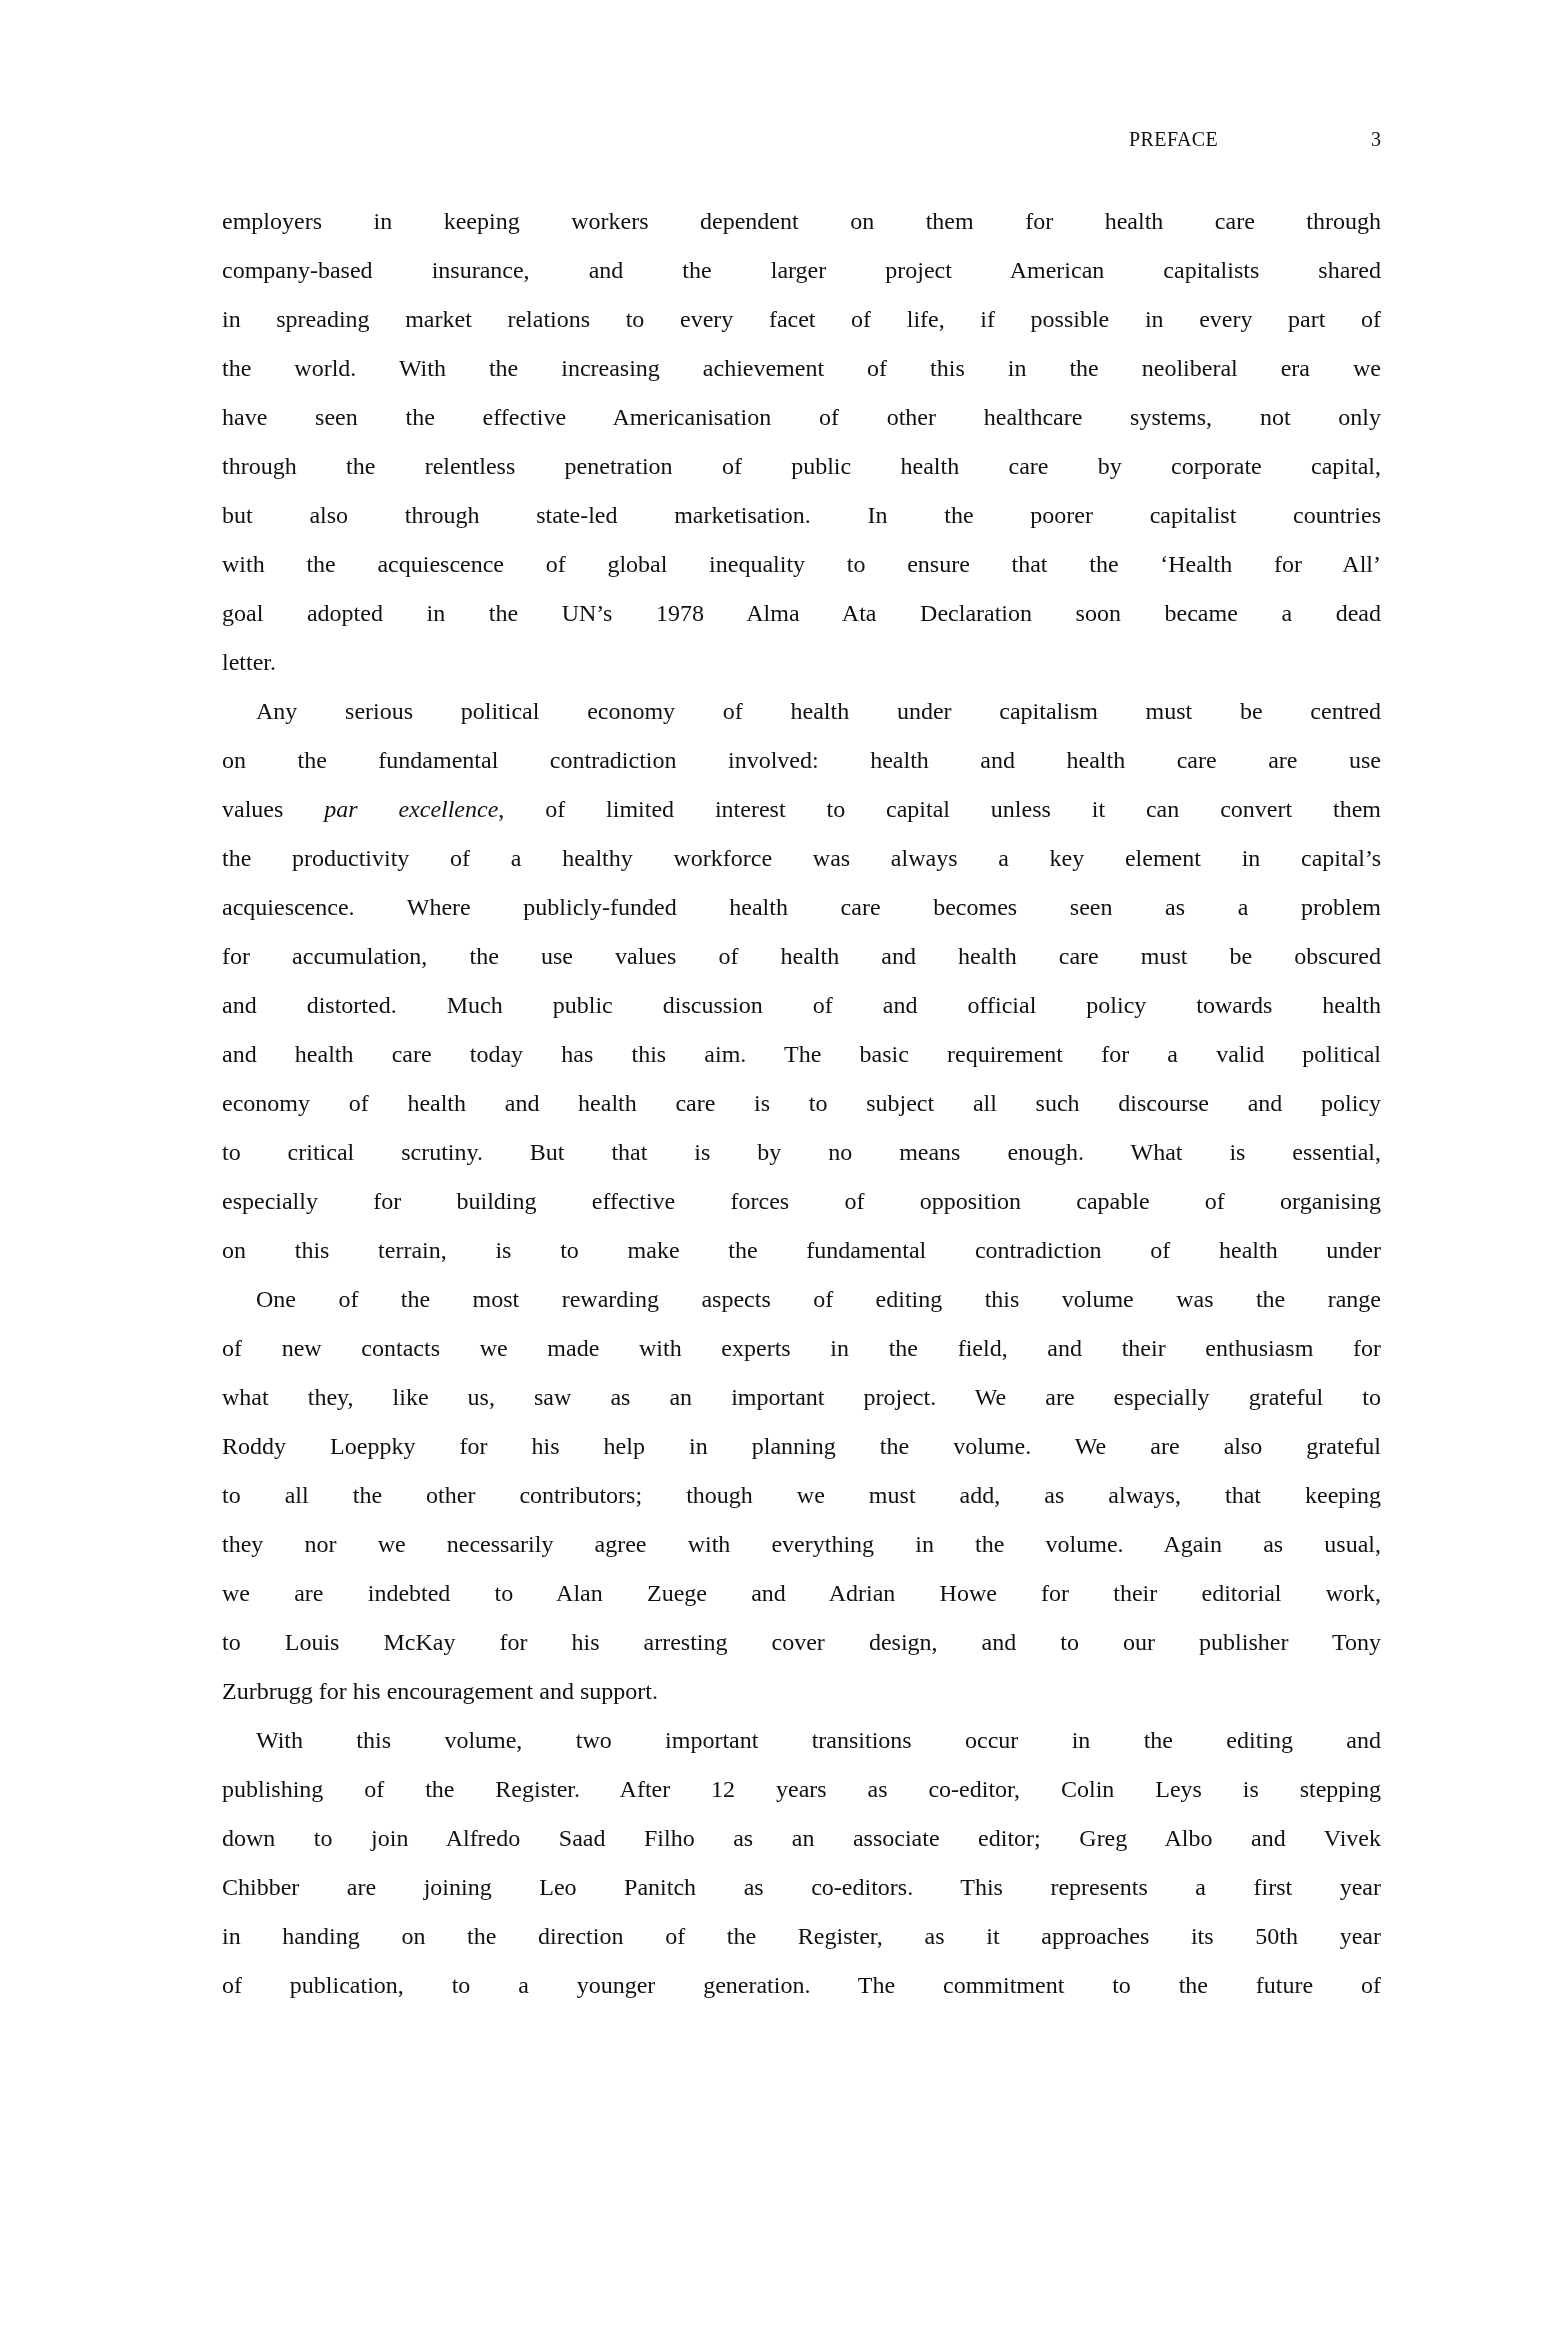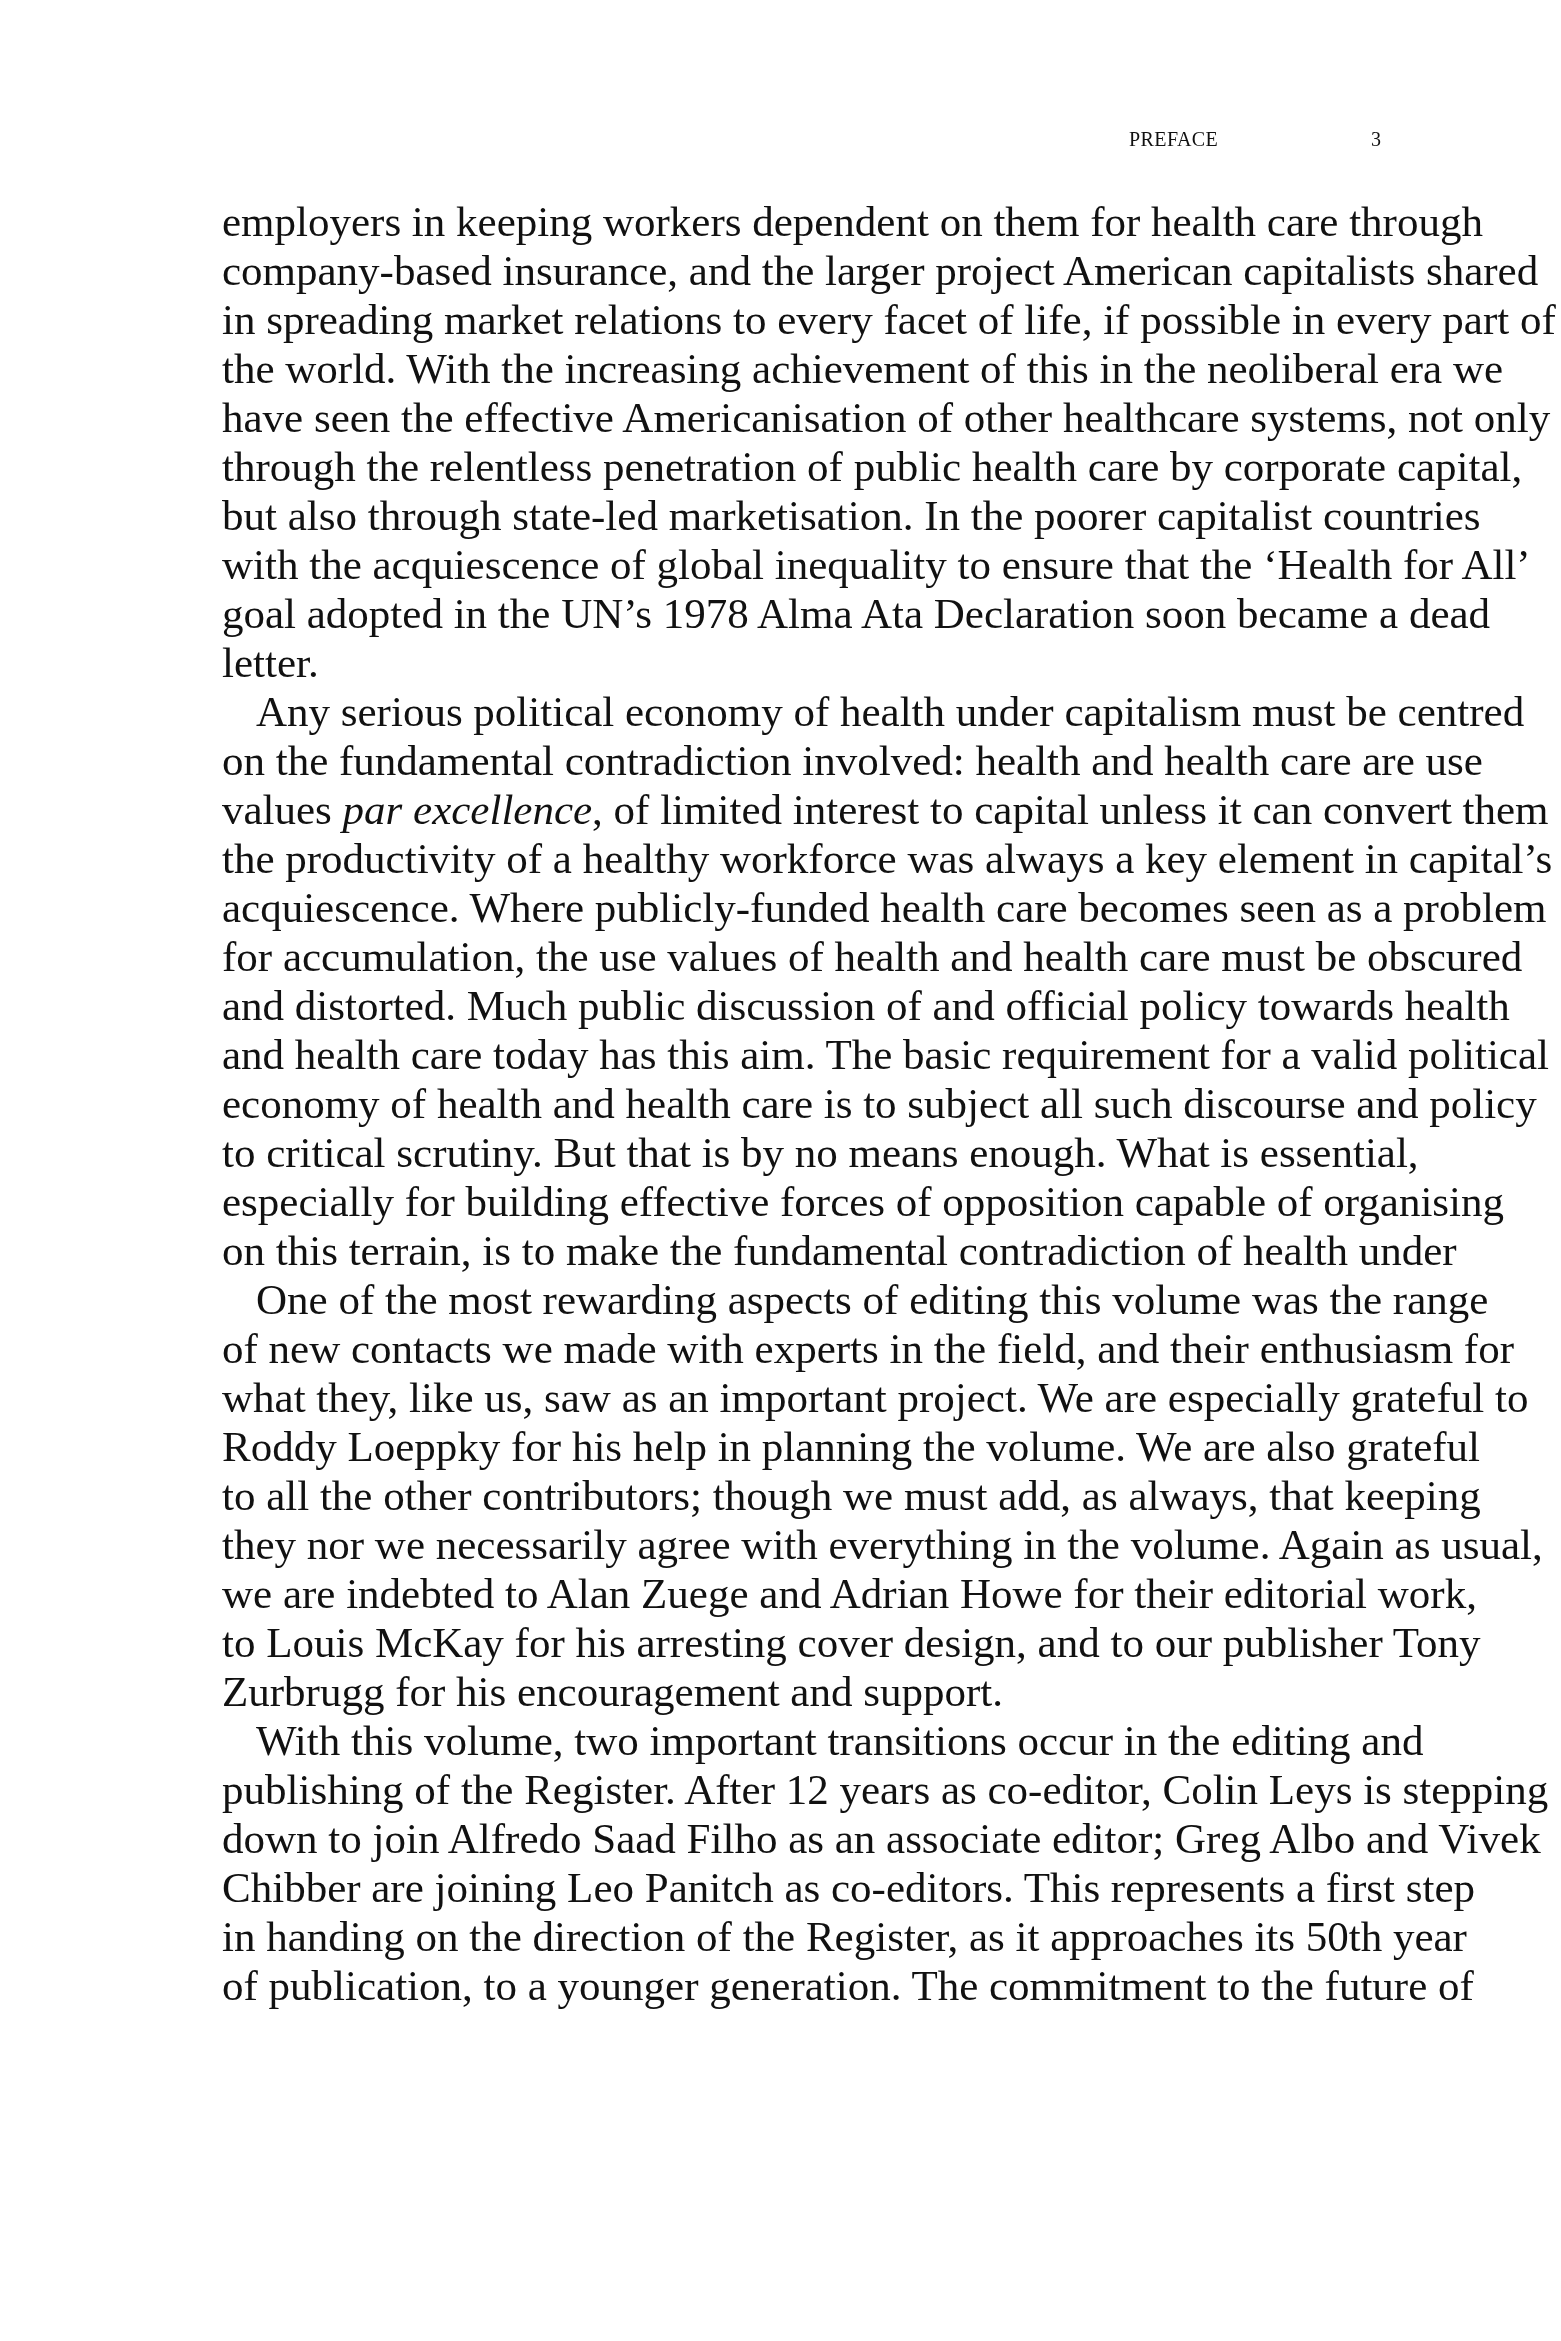--- a/index.html
+++ b/index.html
@@ -33,21 +33,21 @@
   .running-head .page-num {
     position: absolute;
     right: 0;
     top: 0;
   }
   .text-block {
     position: absolute;
     top: 197px;
     left: 222px;
     width: 1159px;
-    font-size: 43px;
+    font-size: 24px;
     line-height: 49px;
     text-align: justify;
     hyphens: none;
   }
   .text-block .line {
     display: block;
     text-align: justify;
     text-align-last: justify;
     white-space: nowrap;
     height: 49px;
@@ -109,18 +109,18 @@
     <span class="line">they nor we necessarily agree with everything in the volume. Again as usual,</span>
     <span class="line">we are indebted to Alan Zuege and Adrian Howe for their editorial work,</span>
     <span class="line">to Louis McKay for his arresting cover design, and to our publisher Tony</span>
     <span class="line last">Zurbrugg for his encouragement and support.</span>
   </div>
 
   <div>
     <span class="line first-indent">With this volume, two important transitions occur in the editing and</span>
     <span class="line">publishing of the Register. After 12 years as co-editor, Colin Leys is stepping</span>
     <span class="line">down to join Alfredo Saad Filho as an associate editor; Greg Albo and Vivek</span>
-    <span class="line">Chibber are joining Leo Panitch as co-editors. This represents a first step</span>
+    <span class="line">Chibber are joining Leo Panitch as co-editors. This represents a first year</span>
     <span class="line">in handing on the direction of the Register, as it approaches its 50th year</span>
     <span class="line">of publication, to a younger generation. The commitment to the future of</span>
   </div>
 </div>
 
 
 </body></html>

